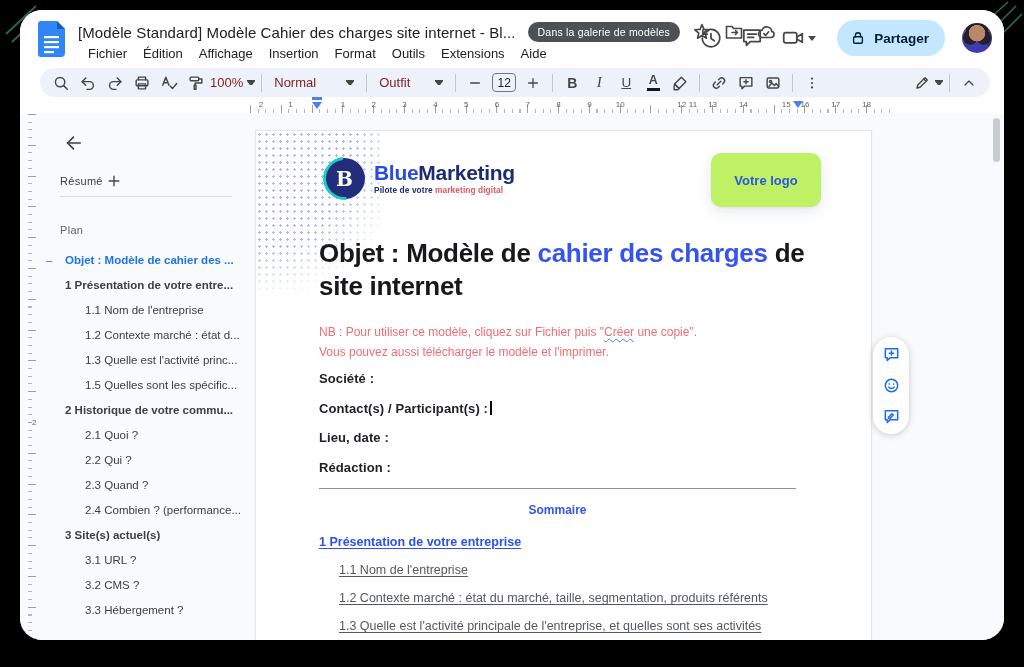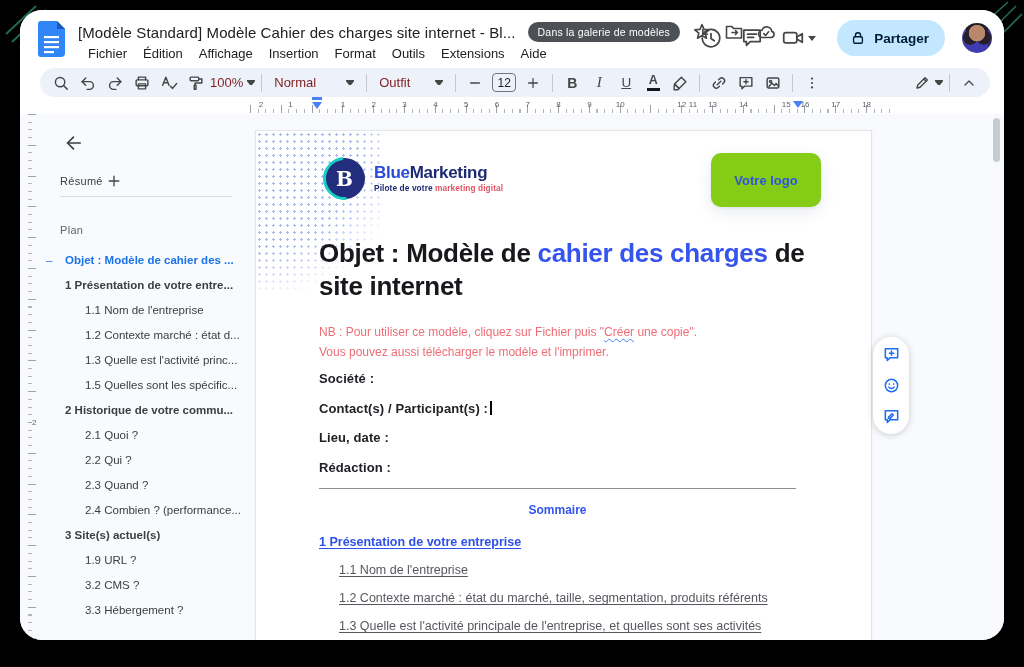--- a/index.html
+++ b/index.html
@@ -82,25 +82,25 @@
 
 .quick-pill{position:absolute;left:633px;top:223px;width:36px;height:97px;background:#fff;border-radius:18px;box-shadow:0 1px 6px rgba(60,64,67,.25);display:flex;flex-direction:column;align-items:center;justify-content:center;gap:11px;z-index:5}
 .qbtn{width:20px;height:20px;display:flex;align-items:center;justify-content:center;cursor:pointer}
 .qbtn svg{stroke:#1a6ef0;fill:none;stroke-width:1.6;stroke-linecap:round;stroke-linejoin:round}
 
 .dots{position:absolute;left:0;top:0;width:128px;height:160px;background-image:radial-gradient(circle,#5472e8 1px,transparent 1.4px);background-size:7px 7px;-webkit-mask-image:radial-gradient(circle at 0% 12%,#000 0 52%,transparent 80%);mask-image:radial-gradient(circle at 0% 12%,#000 0 52%,transparent 80%);opacity:.5}
 .logo-row{position:absolute;left:68px;top:27px;display:flex;align-items:center;gap:9px}
 .bm-circle{width:41px;height:41px;border-radius:50%;background:#232d7e;position:relative;display:flex;align-items:center;justify-content:center;flex:none}
 .bm-circle::before{content:"";position:absolute;inset:-1px;border-radius:50%;border:3.5px solid transparent;border-left-color:#17cfc2;border-bottom-color:#17cfc2;transform:rotate(40deg)}
 .bm-letter{color:#fff;font-size:20px;font-weight:700;font-family:"DejaVu Serif",serif}
-.brand{font-size:17px;font-weight:700;letter-spacing:-.3px;line-height:1}
+.brand{font-size:21px;font-weight:700;letter-spacing:-.3px;line-height:1}
 .brand .b1{color:#2a4bdb}.brand .b2{color:#1d2b72}
 .tagline{font-size:8.3px;font-weight:700;margin-top:2px;letter-spacing:.1px}
 .tagline .t1{color:#1d2b72}.tagline .t2{color:#e25563}
-.logo-card{position:absolute;left:455px;top:22px;width:110px;height:54px;background:#84cc16;border-radius:10px;box-shadow:0 5px 16px rgba(40,60,120,.10),0 1px 3px rgba(40,60,120,.08);display:flex;align-items:center;justify-content:center}
+.logo-card{position:absolute;left:455px;top:22px;width:110px;height:54px;background:#bef264;border-radius:10px;box-shadow:0 5px 16px rgba(40,60,120,.10),0 1px 3px rgba(40,60,120,.08);display:flex;align-items:center;justify-content:center}
 .logo-card span{color:#2f55e0;font-size:13px;font-weight:700}
 .doc-heading{position:absolute;left:63px;top:106px;width:535px;font-size:26px;font-weight:800;line-height:1.25;letter-spacing:-.3px;color:#17181b}
 .doc-heading .accent{color:#3554ee}
 .note{position:absolute;left:63px;top:192px;width:500px;font-size:12px;line-height:1.65;color:#ee6d76}
 .misspell{text-decoration:underline;text-decoration-style:wavy;text-decoration-color:#4285f4;text-decoration-thickness:1px;text-underline-offset:2px}
 .fields{position:absolute;left:63px;top:240px}
 .fields p{font-size:13px;font-weight:700;color:#202226;margin-bottom:14.5px;letter-spacing:.1px}
 .text-caret{display:inline-block;width:1.5px;height:14px;background:#000;vertical-align:-2px;margin-left:2px}
 .hr-line{position:absolute;left:63px;top:357px;width:477px;border-top:1px solid #8d9196}
 .toc-title{position:absolute;left:63px;top:372px;width:477px;text-align:center;font-size:12px;font-weight:700;color:#3554ee}
@@ -431,21 +431,21 @@
           <div class="ol-item lvl1">
             <span>2.3 Quand ?</span>
           </div>
           <div class="ol-item lvl1">
             <span>2.4 Combien ? (performance...</span>
           </div>
           <div class="ol-item lvl0">
             <span>3 Site(s) actuel(s)</span>
           </div>
           <div class="ol-item lvl1">
-            <span>1.9 URL ?</span>
+            <span>3.1 URL ?</span>
           </div>
           <div class="ol-item lvl1">
             <span>3.2 CMS ?</span>
           </div>
           <div class="ol-item lvl1">
             <span>3.3 Hébergement ?</span>
           </div>
         </div>
     </div>
 

